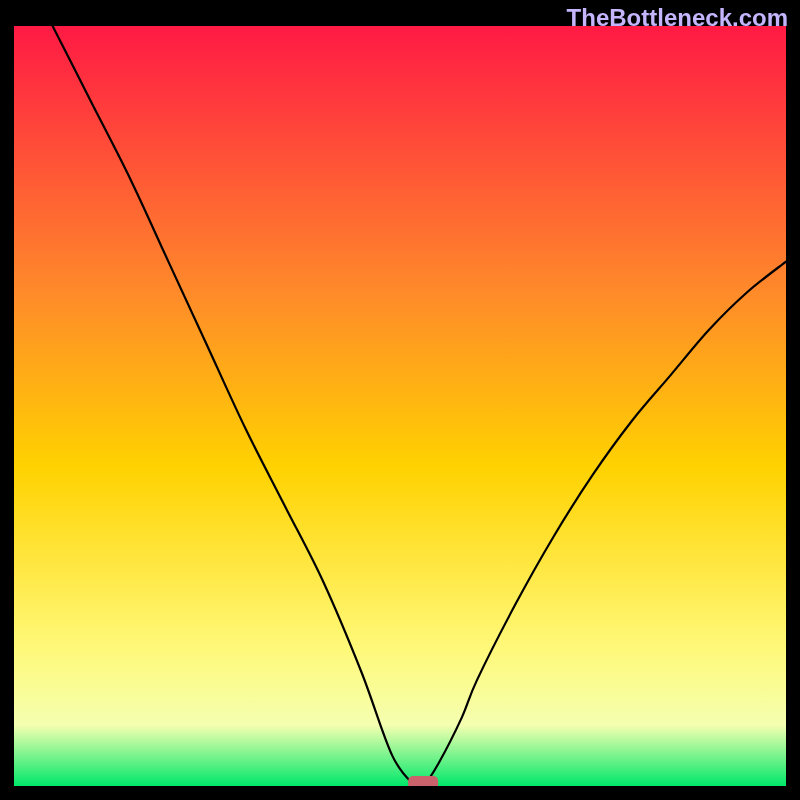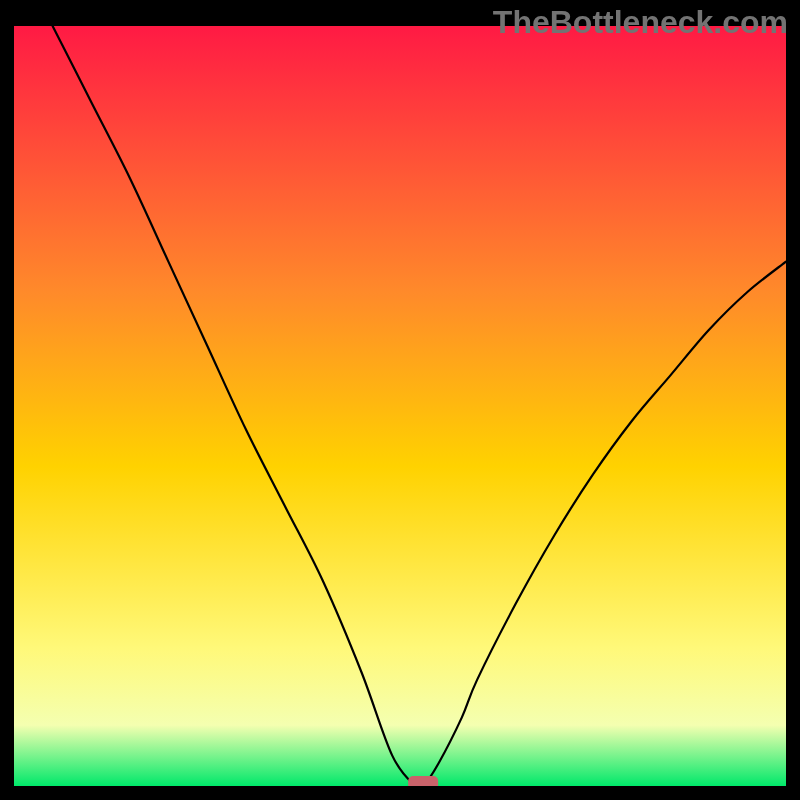--- a/index.html
+++ b/index.html
@@ -14,22 +14,22 @@
   .frame {
     width: 800px;
     height: 800px;
     position: relative;
     background: #000;
   }
   .watermark {
     position: absolute;
     top: 4px;
     right: 12px;
-    color: #737373;
-    font-size: 32px;
+    color: #c4b5fd;
+    font-size: 24px;
     font-weight: 600;
     letter-spacing: 0;
     z-index: 20;
     user-select: none;
   }
   .plot-area {
     position: absolute;
     left: 14px;
     top: 26px;
     width: 772px;

